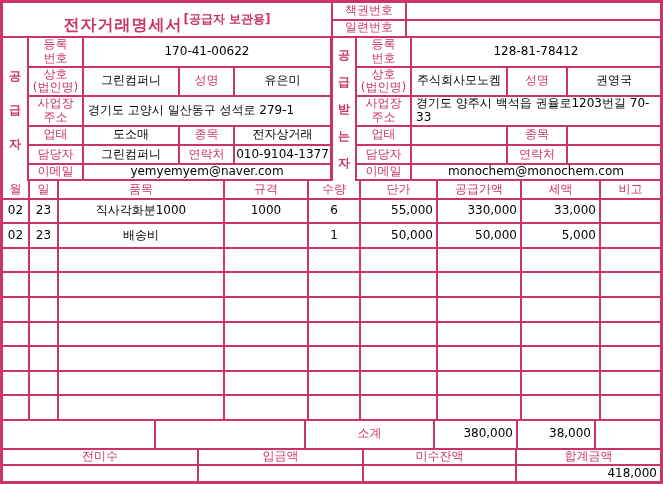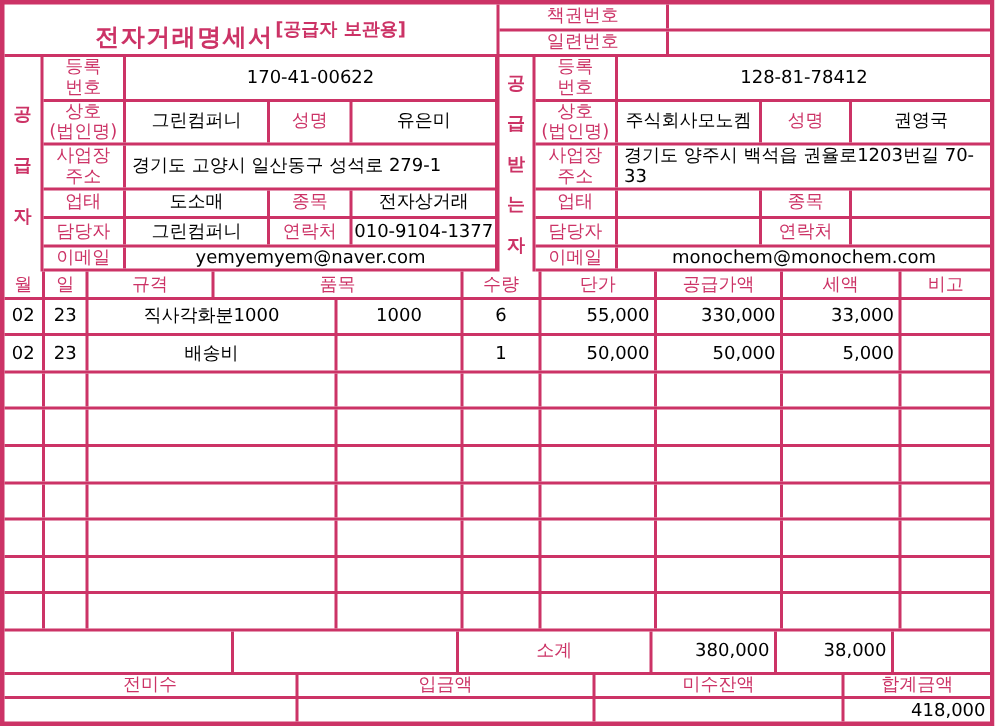--- a/index.html
+++ b/index.html
@@ -22,21 +22,21 @@
 
   
   .top-band{ height:35px; display:flex; border-bottom:2px solid var(--accent); }
   .title-cell{ width:330px; border-right:2px solid var(--accent);
                display:flex; align-items:center; justify-content:center; gap:1px; }
   .title-main{ font-size:16px; font-weight:bold; letter-spacing:1px;margin-top:12px; }
   .title-suffix{ font-size:12px; font-weight:bold; }
   .top-right{ flex:1; display:flex; flex-direction:column; }
   .tr-row{ flex:1; display:flex; }
   .tr-row.first{ border-bottom:2px solid var(--accent); }
-  .tr-label{ width:113px; border-right:2px solid var(--accent); }
+  .tr-label{ width:74px; border-right:2px solid var(--accent); }
   .tr-value{ flex:1; }
 
   
   .party-band{ height:143px; display:flex; }
   .party{ display:flex; }
   .party.left{ width:330px; border-right:3px solid var(--accent); }
   .party.right{ width:327px; }
   .side-cell{ border-right:2px solid var(--accent); font-weight:bold; }
   .party.left  .side-cell{ width:26px; line-height:34px; }
   .party.right .side-cell{ width:24px; line-height:27px; }
@@ -54,21 +54,21 @@
   .items-body{ height:263px; display:flex; flex-direction:column; }
   .irow{ flex:1; display:flex; border-bottom:2px solid var(--accent); }
   .c0{width:27px} .c1{width:29px} .c2{width:166px} .c3{width:84px} .c4{width:52px}
   .c5{width:77px} .c6{width:84px} .c7{width:79px} .c8{flex:1}
 
   
   .subtotal-row{ height:34px; display:flex; border-bottom:2px solid var(--accent); }
   .b0{width:153px} .b1{width:150px} .b2{width:129px} .b3{width:83px} .b4{width:78px} .b5{flex:1}
   .footer-header{ height:19px; display:flex; border-bottom:2px solid var(--accent); }
   .footer-values{ height:18px; display:flex; }
-  .f0{width:196px} .f1{width:198px} .f2{width:166px} .f3{flex:1}
+  .f0{width:196px} .f1{width:165px} .f2{width:153px} .f3{flex:1}
 </style>
 </head>
 <body>
 
 <div class="form">
 
   <div class="top-band">
     <div class="title-cell">
       <span class="title-main lbl">전자거래명세서</span>
         <span class="title-suffix lbl">[공급자 보관용]</span>
@@ -168,22 +168,22 @@
           <div class="cell flab br lbl">이메일</div>
           <div class="cell pvf">monochem@monochem.com</div>
         </div>
       </div>
     </div>
   </div>
 
   <div class="items-header">
     <div class="cell c0 br lbl">월</div>
     <div class="cell c1 br lbl">일</div>
+    <div class="cell c2 br lbl">품목</div>
     <div class="cell c3 br lbl">규격</div>
-    <div class="cell c2 br lbl">품목</div>
     <div class="cell c4 br lbl">수량</div>
     <div class="cell c5 br lbl">단가</div>
     <div class="cell c6 br lbl">공급가액</div>
     <div class="cell c7 br lbl">세액</div>
     <div class="cell c8 lbl">비고</div>
   </div>
   <div class="items-body">
       <div class="irow">
         <div class="cell c0 br">02</div>
         <div class="cell c1 br">23</div>

